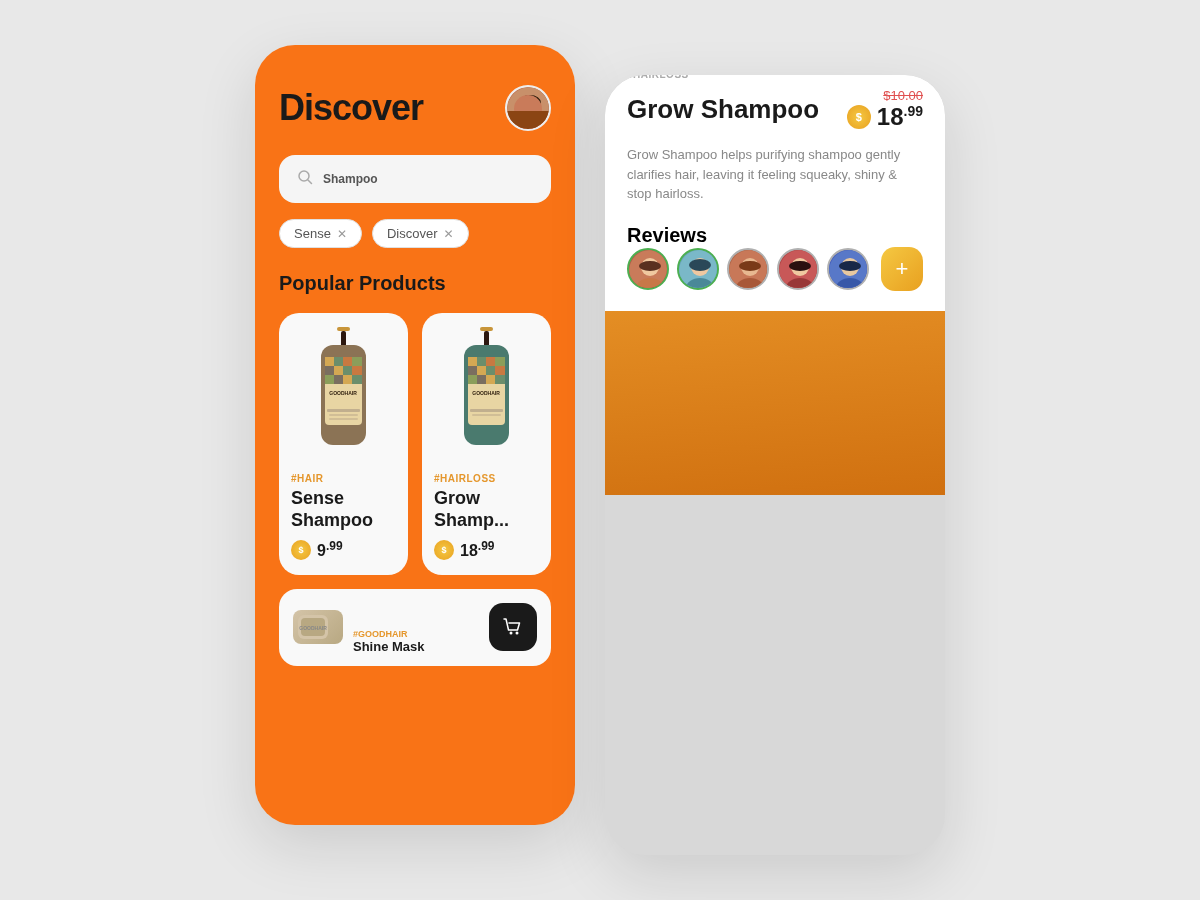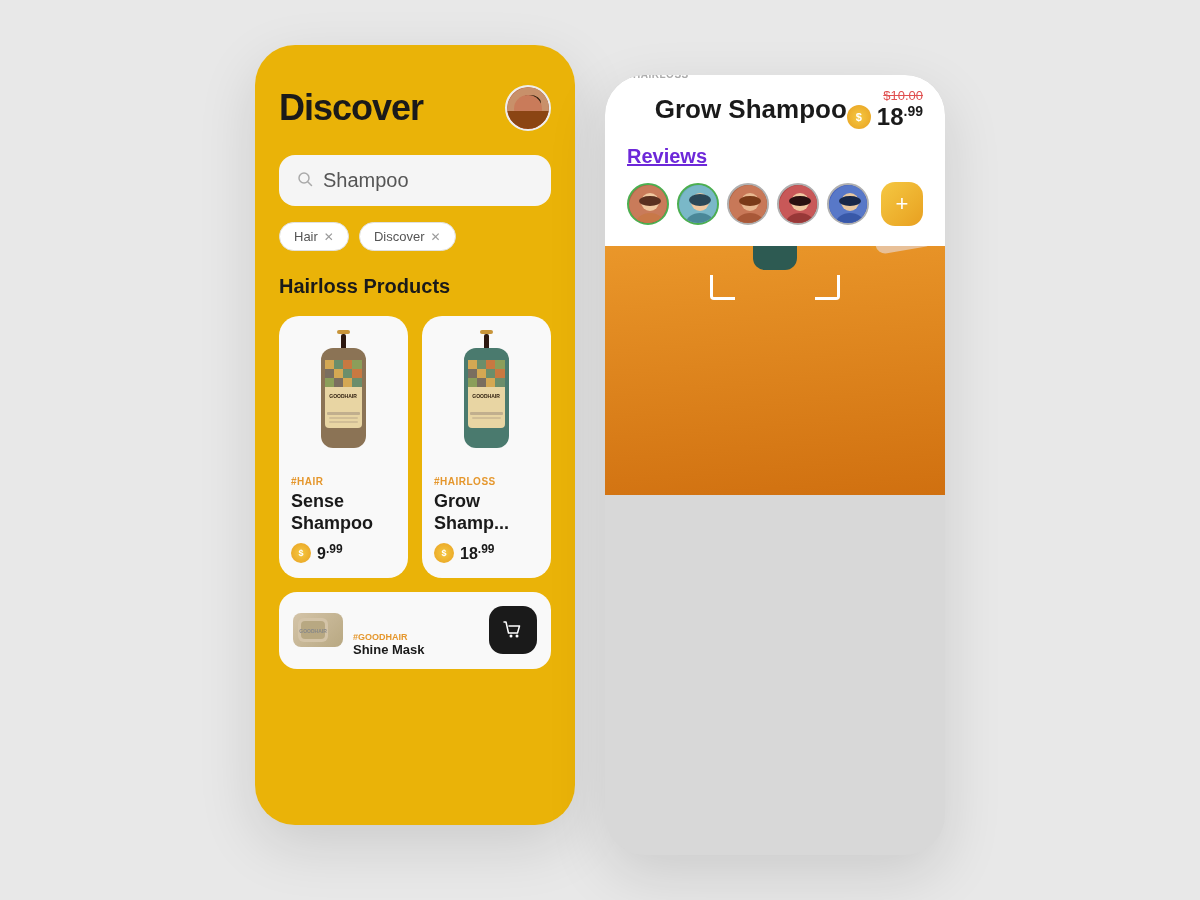--- a/index.html
+++ b/index.html
@@ -17,21 +17,21 @@
       display: flex;
       align-items: flex-start;
       justify-content: center;
       gap: 30px;
       padding: 40px 60px;
       width: 100%;
     }
 
     
     .screen-left {
-      background: #eab308;
+      background: #f97316;
       border-radius: 40px;
       width: 320px;
       min-height: 780px;
       box-shadow: 0 20px 60px rgba(0,0,0,0.12);
       padding: 40px 24px 30px 24px;
       position: relative;
       overflow: hidden;
     }
 
     .screen-header {
@@ -103,23 +103,23 @@
       gap: 10px;
       margin-bottom: 16px;
     }
 
     .search-icon {
       color: #aaa;
       font-size: 16px;
     }
 
     .search-text {
-      font-size: 20px;
+      font-size: 12px;
       color: #555;
-      font-weight: 400;
+      font-weight: 700;
       text-align: center;
     }
 
     
     .filter-tags {
       display: flex;
       gap: 10px;
       margin-bottom: 24px;
     }
 
@@ -339,21 +339,21 @@
       font-size: 10px;
       color: #aaa;
       font-weight: 600;
       letter-spacing: 0.5px;
       margin-bottom: 8px;
     }
 
     .detail-header {
       display: flex;
       align-items: center;
-      justify-content: flex-end;
+      justify-content: space-between;
       margin-bottom: 14px;
     }
 
     .detail-name {
       font-size: 26px;
       font-weight: 800;
       color: #1a1a1a;
       line-height: 1.1;
     }
 
@@ -383,23 +383,22 @@
     .detail-description {
       font-size: 13px;
       color: #888;
       line-height: 1.5;
       margin-bottom: 20px;
     }
 
     .reviews-title {
       font-size: 20px;
       font-weight: 700;
-      color: #6d28d9;
-      margin-bottom: 14px;
-      text-decoration: underline;
+      color: #000000;
+      margin-bottom: 0;
     }
 
     .reviews-row {
       display: flex;
       align-items: center;
       gap: 8px;
     }
 
     .reviewer-avatar {
       width: 42px;
@@ -480,30 +479,30 @@
         <svg width="16" height="16" viewBox="0 0 16 16" fill="none">
           <circle cx="7" cy="7" r="5" stroke="#aaa" stroke-width="1.5"></circle>
           <line x1="11" y1="11" x2="14.5" y2="14.5" stroke="#aaa" stroke-width="1.5" stroke-linecap="round"></line>
         </svg>
       </span>
       <span class="search-text">Shampoo</span>
     </div>
 
     <div class="filter-tags">
       <div class="filter-tag">
-        <span>Hair</span>
+        <span>Sense</span>
         <span class="filter-tag-close">✕</span>
       </div>
       <div class="filter-tag">
         <span>Discover</span>
         <span class="filter-tag-close">✕</span>
       </div>
     </div>
 
-    <div class="section-title">Hairloss Products</div>
+    <div class="section-title">Popular Products</div>
 
     <div class="products-grid">
 
       <div class="product-card">
         <div class="product-image-area">
 
           <svg width="65" height="135" viewBox="0 0 65 135">
 
             <rect x="26" y="0" width="13" height="4" rx="2" fill="#c8953a"></rect>
             <rect x="30" y="4" width="5" height="18" rx="2" fill="#2c1810"></rect>
@@ -675,20 +674,21 @@
         <div class="detail-name">Grow Shampoo</div>
         <div class="detail-pricing">
           <div class="original-price">$10.00</div>
           <div class="current-price-row">
             <div class="coin-icon" style="width:24px;height:24px;font-size:11px;">$</div>
             <span class="current-price">18<sup style="font-size:14px;font-weight:700;">.99</sup></span>
           </div>
         </div>
       </div>
 
+      <p class="detail-description">Grow Shampoo helps purifying shampoo gently clarifies hair, leaving it feeling squeaky, shiny &amp; stop hairloss.</p>
 
       <div class="reviews-title">Reviews</div>
 
       <div class="reviews-row">
         <div class="reviewer-avatar r1">
           <svg width="42" height="42" viewBox="0 0 42 42">
             <circle cx="21" cy="21" r="21" fill="#c97b5a"></circle>
             <circle cx="21" cy="17" r="9" fill="#f0c8a0"></circle>
             <ellipse cx="21" cy="38" rx="14" ry="10" fill="#c87848"></ellipse>
             <rect x="10" y="11" width="22" height="10" rx="11" fill="#5a3020"></rect>

